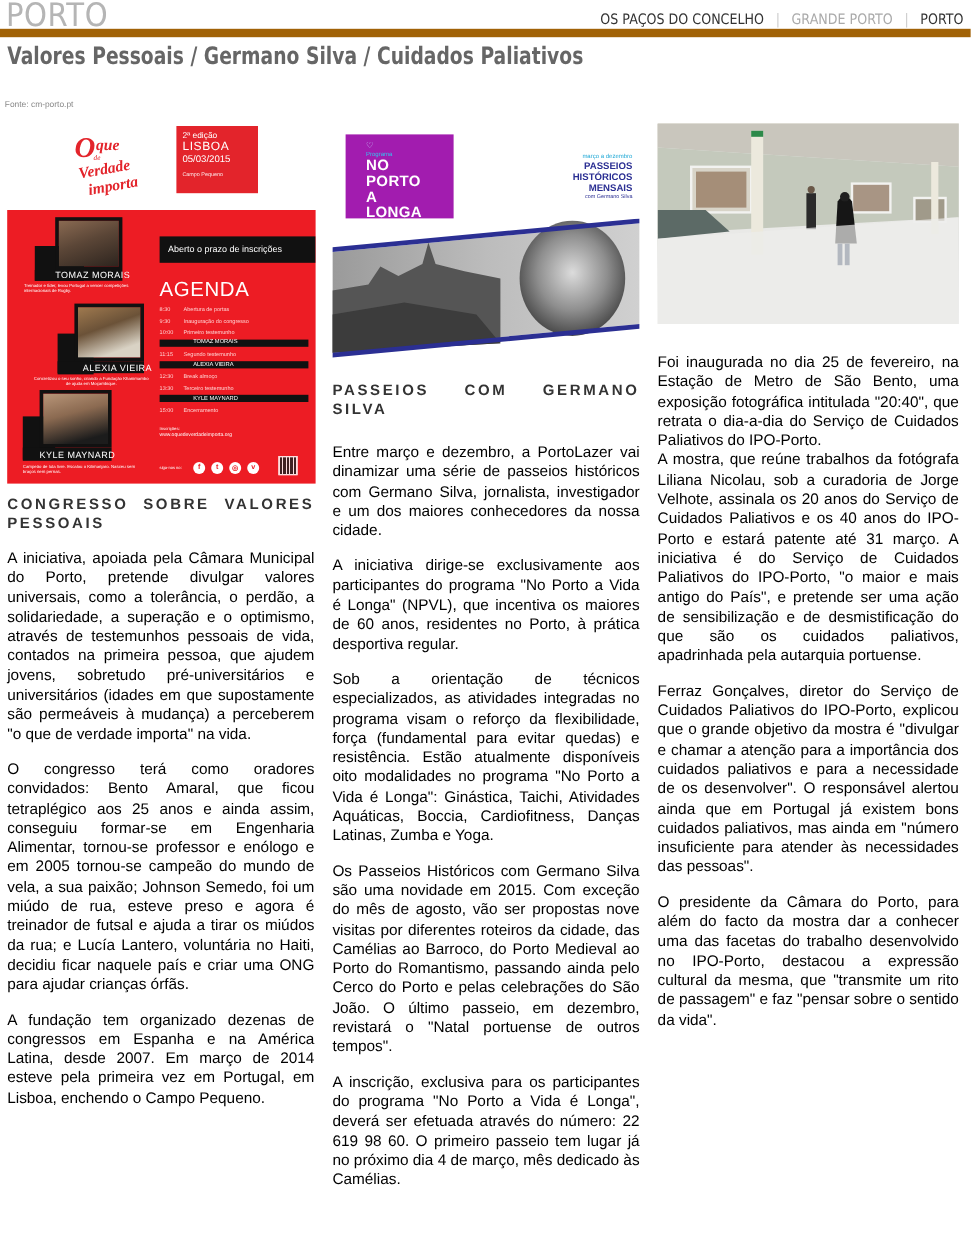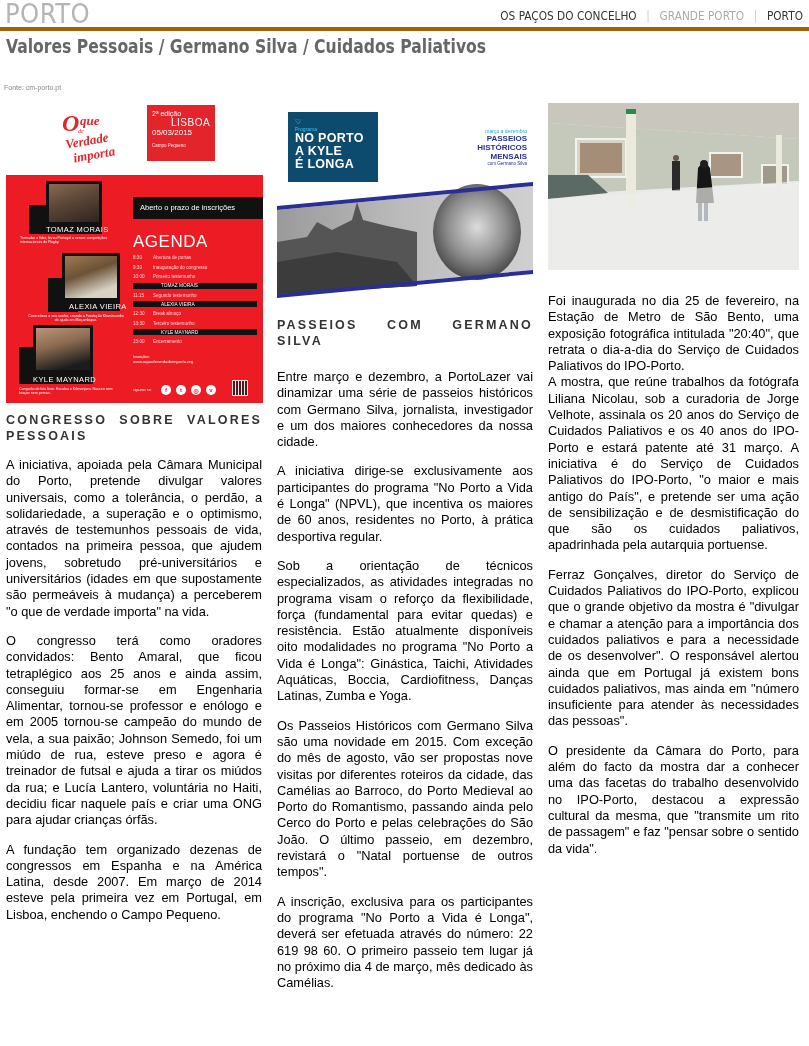--- a/index.html
+++ b/index.html
@@ -1,19 +1,19 @@
 <!DOCTYPE html>
 <html><head>
 <meta charset="utf-8">
 <style>
   * { box-sizing: border-box; margin: 0; padding: 0; }
   html, body { width: 809px; height: 1046px; overflow: hidden; background: #fff; }
   body { font-family: "Liberation Sans", sans-serif; color: #333; position: relative; }
 
-  .topbar { position: absolute; left: 0; top: 0; width: 809px; height: 31px; border-bottom: 4px solid #a16207; }
+  .topbar { position: absolute; left: 0; top: 0; width: 809px; height: 31px; border-bottom: 7px solid #a16207; }
   .brand { position: absolute; left: 5px; top: -2px; font-family: "DejaVu Sans", sans-serif; font-size: 27px; color: #b5b5b5; font-weight: normal; letter-spacing: 0.5px; transform: scaleX(0.9); transform-origin: left; }
   .nav { position: absolute; right: 6px; top: 9px; font-family: "DejaVu Sans", sans-serif; font-size: 12px; display: flex; align-items: center; transform: scaleX(0.88); transform-origin: right; }
   .nav a { text-decoration: none; color: #333; }
   .nav a.muted { color: #aaa; }
   .nav .sep { color: #ccc; margin: 0 11px; }
 
   .page-title { position: absolute; left: 6px; top: 34px; font-family: "DejaVu Sans", sans-serif; font-weight: bold; font-size: 20px; color: #666; transform: scaleX(0.78); transform-origin: left; white-space: nowrap; }
   .source { position: absolute; left: 4px; top: 84px; font-size: 7px; color: #888; }
 
   .col { position: absolute; top: 100px; width: 256px; }
@@ -23,21 +23,21 @@
 
   .heading { font-family: "Liberation Sans", sans-serif; font-weight: bold; font-size: 12.5px; color: #333; text-align: justify; text-align-last: left; line-height: 16px; letter-spacing: 2.2px; }
   .para { font-size: 12.8px; line-height: 16.3px; color: #000000; text-align: justify; margin-top: 13px; }
   .para.tight { margin-top: 0; }
 
   
   .flyer1 { position: relative; width: 257px; height: 303px; }
   .logo-heart { position: absolute; left: 52px; top: 5px; width: 74px; height: 60px; }
   .ed-box { position: absolute; left: 141px; top: 5px; width: 68px; height: 56px; background: #e3242b; color: #fff; padding: 5px 5px; }
   .ed-box .l1 { font-size: 7px; }
-  .ed-box .l2 { font-size: 10px; letter-spacing: 0.5px; margin-left: 19px; }
+  .ed-box .l2 { font-size: 10px; letter-spacing: 0.5px; }
   .ed-box .l3 { font-size: 8px; }
   .ed-box .l4 { font-size: 4.5px; margin-top: 6px; opacity: .9; }
   .red-panel { position: absolute; left: 0; top: 75px; width: 257px; height: 228px; background: #ed1c24; overflow: hidden; }
   .spk { position: absolute; }
   .spk .back { position: absolute; background: #111; }
   .spk .photo { position: absolute; background: linear-gradient(160deg,#8a6a52 0%,#5b4637 45%,#2d241e 100%); }
   .spk .nm { position: absolute; color: #fff; font-size: 7.5px; letter-spacing: 0.4px; }
   .spk .cap { position: absolute; color: #fff; font-size: 3.6px; line-height: 4.2px; width: 96px; }
   .ab-box { position: absolute; left: 127px; top: 22px; width: 130px; height: 22px; background: #111; color: #fff; font-size: 7.5px; padding: 6px 0 0 7px; }
   .agenda-title { position: absolute; left: 127px; top: 57px; color: #fff; font-size: 17px; letter-spacing: 0.5px; text-align: center; }
@@ -46,21 +46,21 @@
   .ag-row .t { width: 20px; }
   .ag-bar { background: #111; color: #fff; font-size: 4.8px; height: 6px; margin: 1px 0 2px; padding-left: 28px; display: flex; align-items: center; }
   .insc { position: absolute; left: 127px; top: 180px; color: #fff; font-size: 3.5px; line-height: 4.5px; }
   .insc b { font-weight: normal; font-size: 4.2px; }
   .siga { position: absolute; left: 127px; top: 213px; color: #fff; font-size: 3.4px; }
   .soc { position: absolute; top: 210px; width: 10px; height: 10px; border-radius: 50%; background: #fff; color: #ed1c24; font-size: 6px; font-weight: bold; display: flex; align-items: center; justify-content: center; }
   .qr { position: absolute; left: 226px; top: 205px; width: 16px; height: 16px; background: repeating-linear-gradient(90deg,#222 0 2px,#fff 2px 3px), #fff; border: 1px solid #fff; opacity: .85; }
 
   
   .flyer2 { position: relative; width: 256px; height: 206px; }
-  .npvl { position: absolute; left: 11px; top: 12px; width: 90px; height: 70px; background: #0c4a6e; padding: 6px 7px; color: #fff; }
+  .npvl { position: absolute; left: 11px; top: 12px; width: 90px; height: 70px; background: #a21caf; padding: 6px 17px; color: #fff; }
   .npvl .heart { font-size: 7px; color: #c5c8ff; line-height: 8px; }
   .npvl .prog { font-size: 5px; color: #35c3ef; }
   .npvl .big { font-weight: bold; font-size: 12.5px; line-height: 13px; letter-spacing: .3px; }
   .phm { position: absolute; right: 6px; top: 28px; text-align: right; }
   .phm .d { font-size: 5px; color: #22a9d6; }
   .phm .t { font-size: 8px; font-weight: bold; color: #2b2f93; line-height: 9px; }
   .phm .c { font-size: 4.5px; color: #2b2f93; }
   .banner { position: absolute; left: 0; top: 82px; width: 256px; height: 124px; }
 
   
@@ -179,21 +179,21 @@
   <p class="para">O congresso terá como oradores convidados: Bento Amaral, que ficou tetraplégico aos 25 anos e ainda assim, conseguiu formar-se em Engenharia Alimentar, tornou-se professor e enólogo e em 2005 tornou-se campeão do mundo de vela, a sua paixão; Johnson Semedo, foi um miúdo de rua, esteve preso e agora é treinador de futsal e ajuda a tirar os miúdos da rua; e Lucía Lantero, voluntária no Haiti, decidiu ficar naquele país e criar uma ONG para ajudar crianças órfãs.</p>
   <p class="para">A fundação tem organizado dezenas de congressos em Espanha e na América Latina, desde 2007. Em março de 2014 esteve pela primeira vez em Portugal, em Lisboa, enchendo o Campo Pequeno.</p>
 </section>
 
 <section class="col col2">
   <div class="flyer2">
     <div class="npvl">
       <div class="heart">♡</div>
       <div class="prog">Programa</div>
       <div class="big">NO PORTO</div>
-      <div class="big">A KYLE</div>
+      <div class="big">A LONGA</div>
       <div class="big">É LONGA</div>
     </div>
     <div class="phm">
       <div class="d">março a dezembro</div>
       <div class="t">PASSEIOS</div>
       <div class="t">HISTÓRICOS</div>
       <div class="t">MENSAIS</div>
       <div class="c">com Germano Silva</div>
     </div>
     <svg class="banner" viewBox="0 0 256 124" preserveAspectRatio="none">

